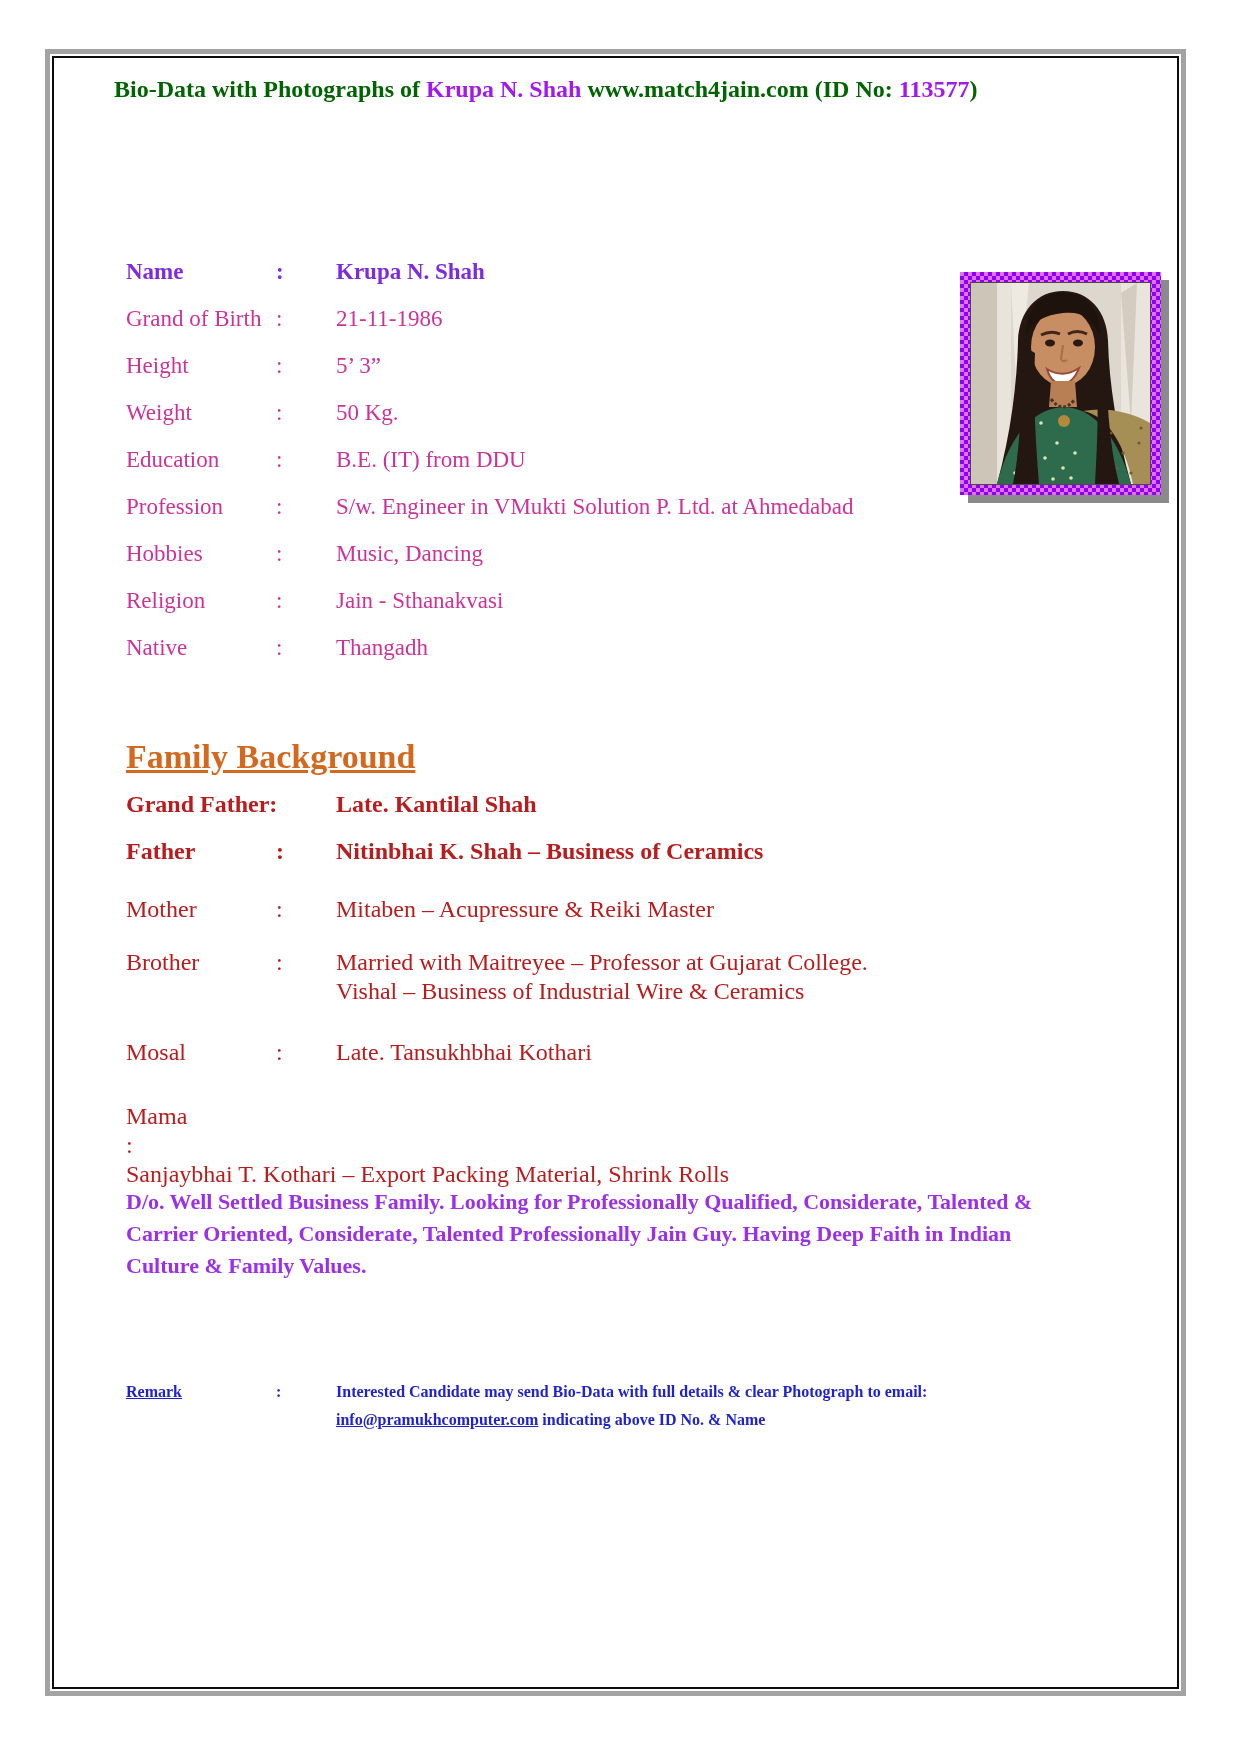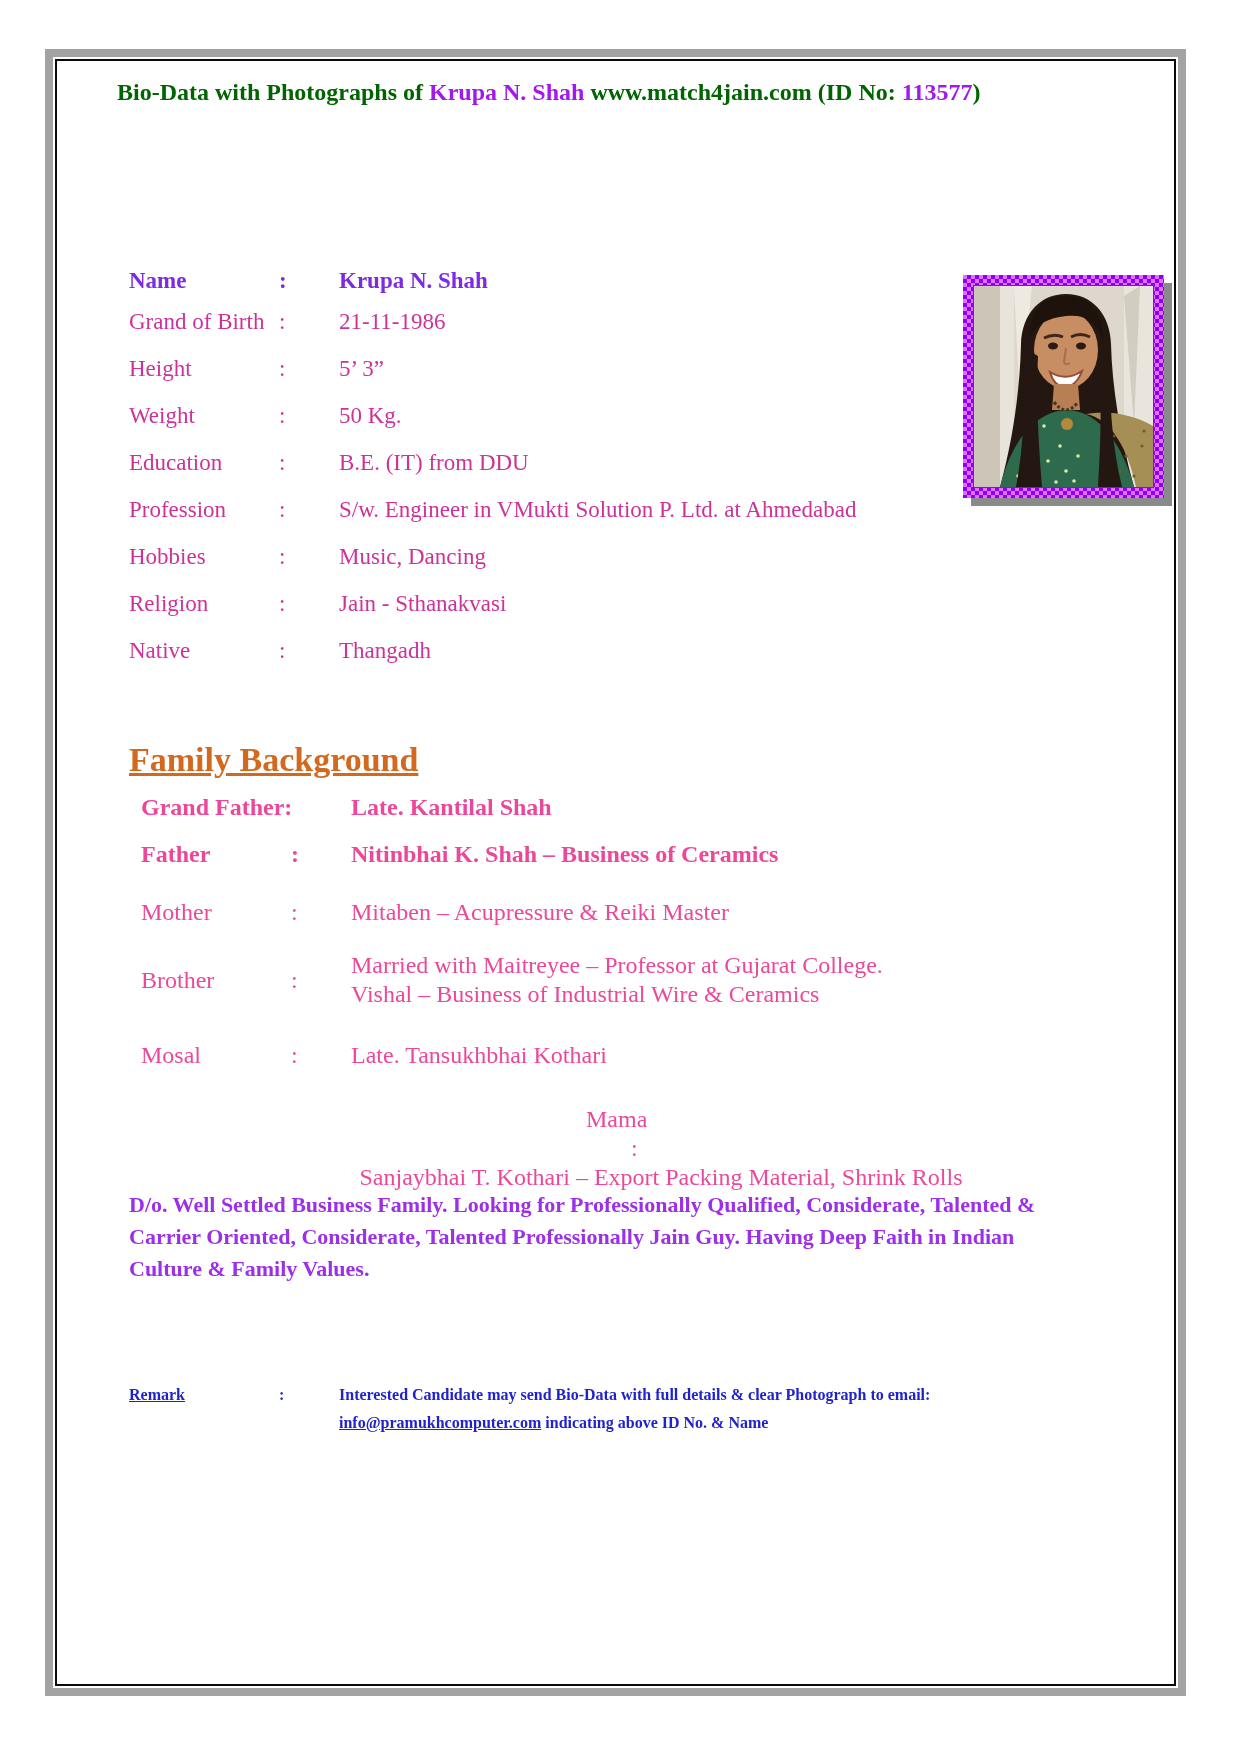--- a/index.html
+++ b/index.html
@@ -2,53 +2,53 @@
 <html><head>
 <meta charset="utf-8">
 <style>
   html,body { margin:0; padding:0; }
   body {
     width:1241px; height:1753px; background:#ffffff; position:relative;
     font-family:"Liberation Serif","DejaVu Serif",serif;
   }
   .page {
     position:absolute; left:45px; top:49px; width:1141px; height:1647px;
-    border:8px solid #a3a3a3; box-sizing:border-box; background:#fff;
+    border:5px solid #a3a3a3; box-sizing:border-box; background:#fff;
   }
   .page-inner {
     position:absolute; inset:2px; border:2px solid #0a0a0a;
   }
   
   .doc-title {
     position:absolute; left:60px; top:18px; width:1050px;
     font-size:24px; font-weight:bold; white-space:nowrap;
   }
   .t-green { color:#006400; }
   .t-purple { color:#A219EE; }
   
   .details { position:absolute; left:72px; top:196px; width:1020px; }
   .drow { display:flex; height:47px; font-size:23px; line-height:36px; color:#CC3399; }
   .drow .lbl { width:150px; }
   .drow .cln { width:60px; }
   .drow .val { flex:1; }
-  .drow.name-row { color:#7D2AE0; font-weight:bold;align-items:center; }
+  .drow.name-row { color:#7D2AE0; font-weight:bold; }
   
   .photo-frame {
     position:absolute; left:906px; top:214px; padding:10px;
     background: repeating-conic-gradient(#9000f0 0% 25%, #e070ff 0% 50%) 0 0 / 8px 8px;
     box-shadow: 8px 8px 0 0 #8a8a8a; line-height:0;
   }
   .photo-inner { width:179px; height:201px; border:1px solid #4a4a4a; display:block; background:#ddd7cd; }
   
   .family-heading {
     position:absolute; left:72px; top:680px;
     font-size:34px; font-weight:bold; color:#D2691E; text-decoration:underline;
   }
-  .frow { position:absolute; left:84px; display:flex; width:1040px;
-    font-size:24px; color:#ec4899; line-height:29px;align-items:center; }
+  .frow { position:absolute; left:72px; display:flex; width:1040px;
+    font-size:24px; color:#b91c1c; line-height:29px; }
   .frow .lbl { width:150px; }
   .frow .lbl-wide { width:210px; }
   .frow .cln { width:60px; }
   .frow .val { flex:1; }
   .frow.bold { font-weight:bold; }
   .frow .val span { display:block; }
   
   .description {
     position:absolute; left:72px; top:1128px; width:920px;
     font-size:22px; font-weight:bold; color:#9B30E8; line-height:32px;

